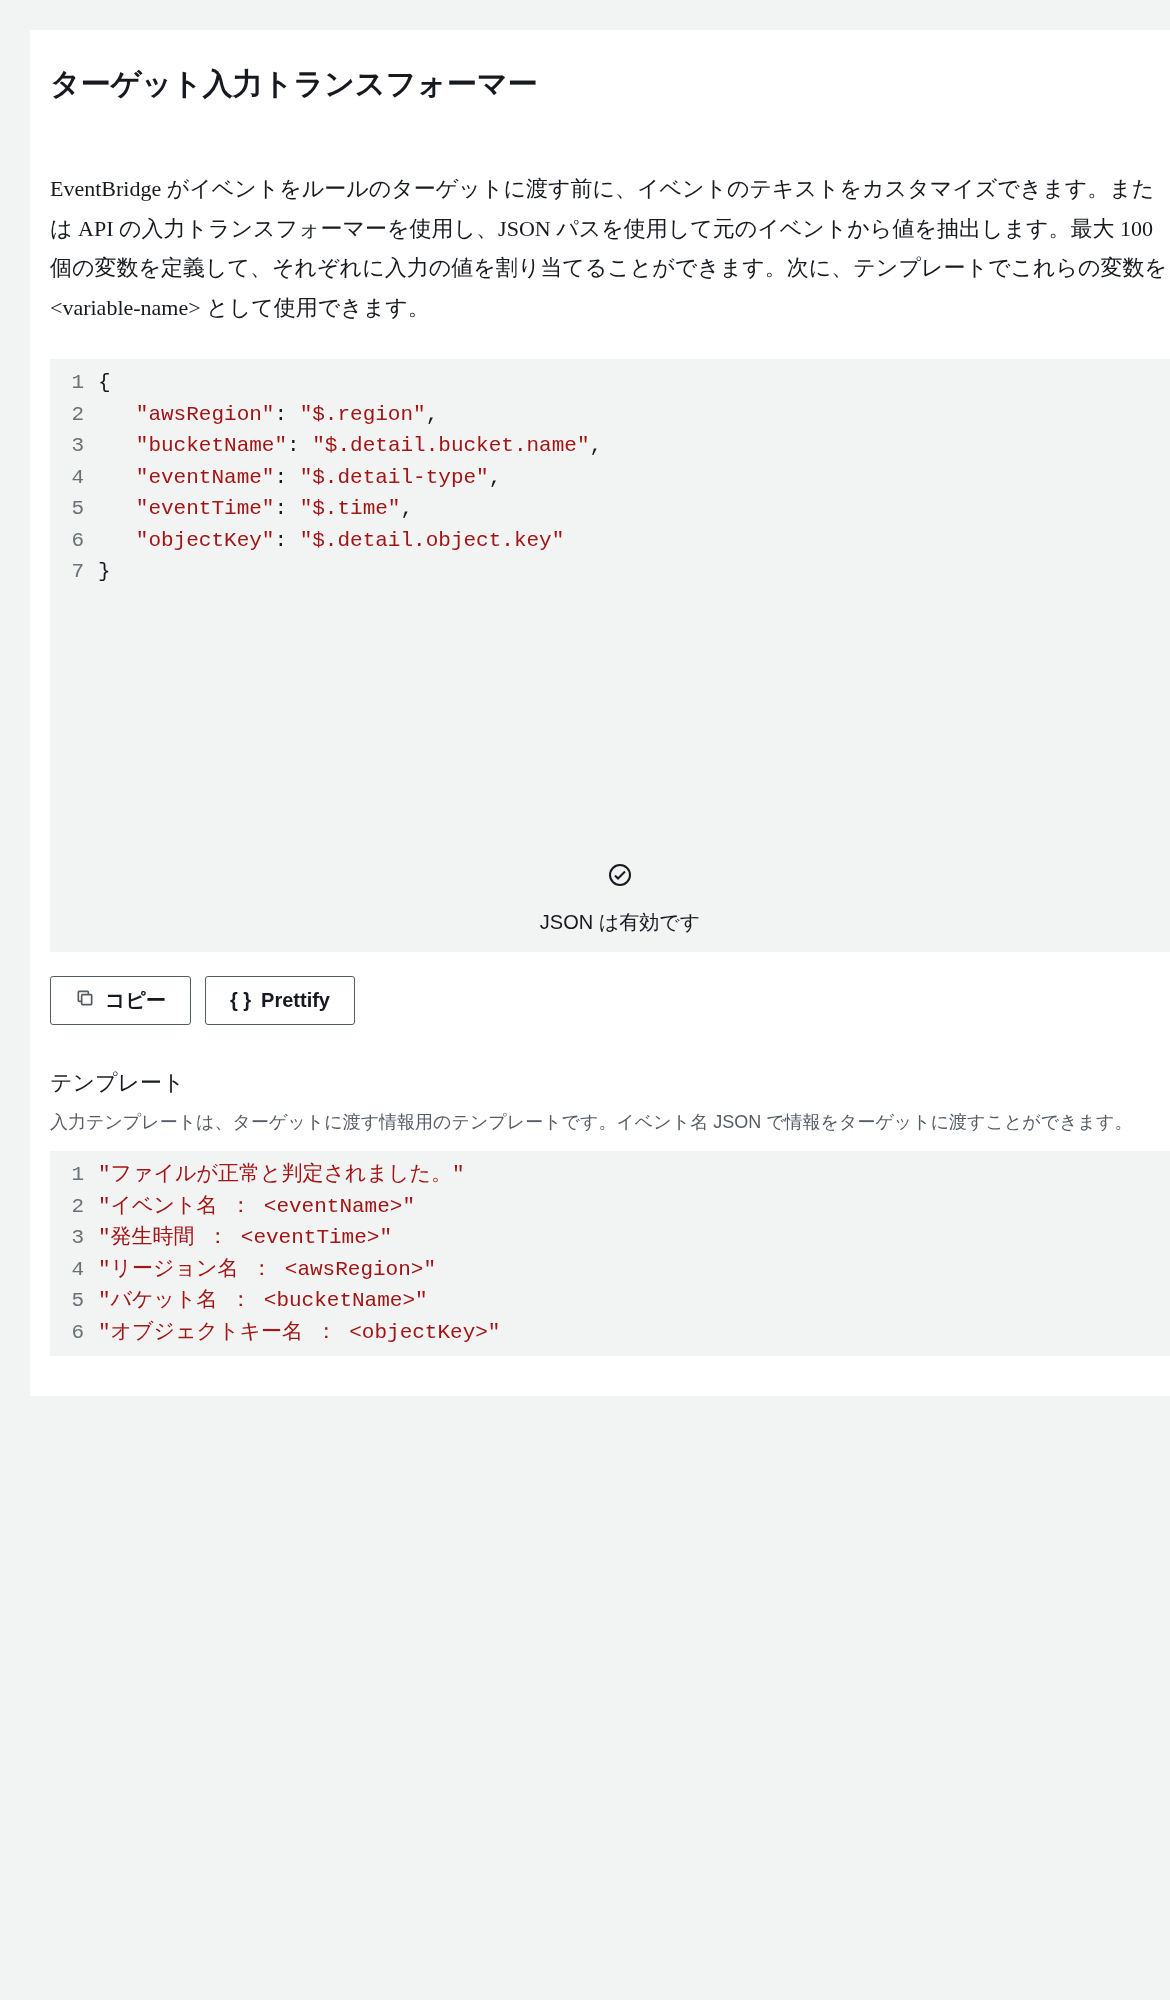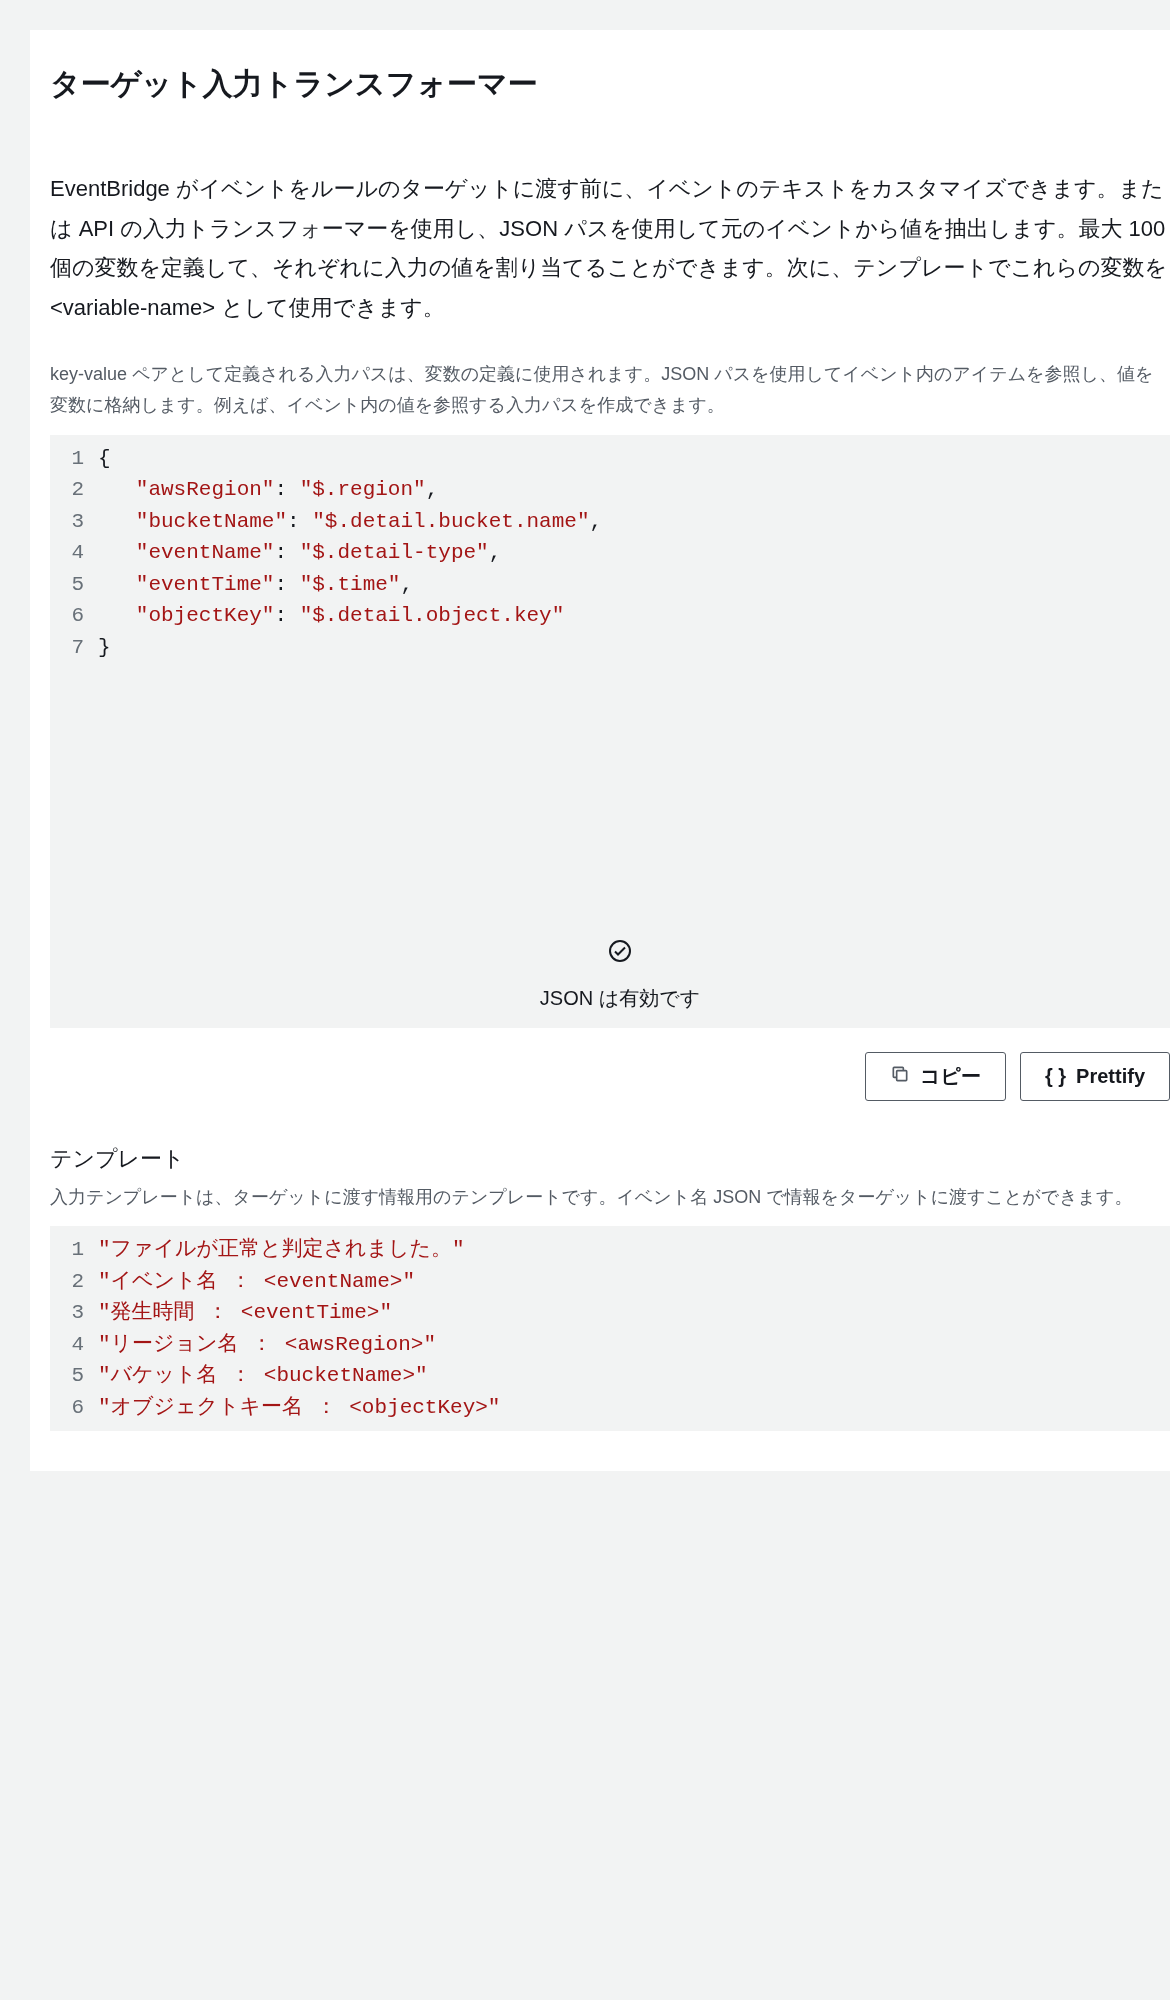--- a/index.html
+++ b/index.html
@@ -28,20 +28,21 @@
       color: #16191f;
     }
     .panel-body {
       padding: 30px 0 40px 20px;
     }
     .description {
       font-size: 22px;
       line-height: 1.8;
       color: #16191f;
       margin-bottom: 32px;
+      font-family: Liberation Serif, serif;
     }
     .section-title {
       font-size: 22px;
       font-weight: 400;
       color: #16191f;
       margin-bottom: 6px;
     }
     .section-subtext {
       font-size: 18px;
       color: #545b64;
@@ -92,21 +93,20 @@
     }
     .status-row svg {
       width: 24px;
       height: 24px;
     }
     .button-row {
       display: flex;
       gap: 14px;
       margin-top: 24px;
       margin-bottom: 40px;
-      justify-content: flex-end;
     }
     .btn {
       display: inline-flex;
       align-items: center;
       gap: 10px;
       border: 1.5px solid #545b64;
       background: #fff;
       color: #16191f;
       font-size: 20px;
       font-weight: 700;
@@ -128,21 +128,20 @@
 
 <div class="outer">
   <div class="panel">
     <div class="panel-header">
       <h2>ターゲット入力トランスフォーマー</h2>
     </div>
 
     <div class="panel-body">
       <div class="description">EventBridge がイベントをルールのターゲットに渡す前に、イベントのテキストをカスタマイズできます。または API の入力トランスフォーマーを使用し、JSON パスを使用して元のイベントから値を抽出します。最大 100 個の変数を定義して、それぞれに入力の値を割り当てることができます。次に、テンプレートでこれらの変数を &lt;variable-name&gt; として使用できます。</div>
 
-      <div class="section-subtext">key-value ペアとして定義される入力パスは、変数の定義に使用されます。JSON パスを使用してイベント内のアイテムを参照し、値を変数に格納します。例えば、イベント内の値を参照する入力パスを作成できます。</div>
 
       <div class="code-editor" id="code-input-path">
           <div class="code-line">
             <span class="line-number">1</span>
             <span class="line-content"><span class="tok-punct">{</span></span>
           </div>
           <div class="code-line">
             <span class="line-number">2</span>
             <span class="line-content">   <span class="tok-key">"awsRegion"</span><span class="tok-punct">: </span><span class="tok-str">"$.region"</span><span class="tok-punct">,</span></span>
           </div>

